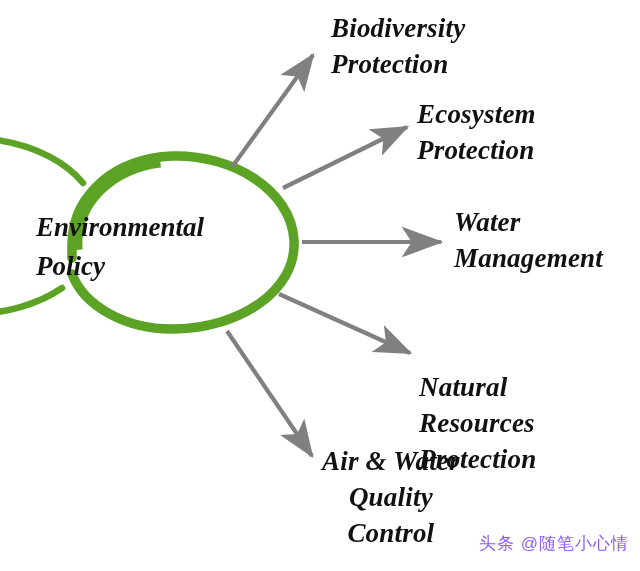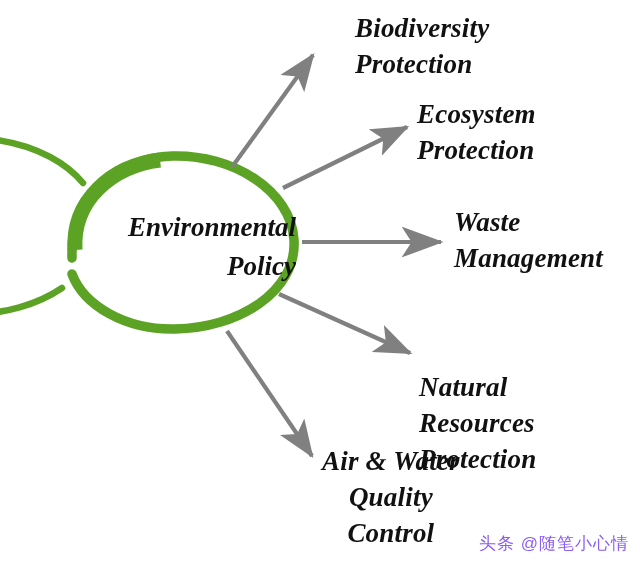--- a/index.html
+++ b/index.html
@@ -34,30 +34,30 @@
     line-height: 36px;
     color: #111111;
     white-space: pre-line;
     letter-spacing: 0.2px;
   }
   #center-label {
     position: absolute;
     left: 36px;
     top: 208px;
     width: 260px;
-    text-align: right;
+    text-align: left;
     font-family: "Liberation Serif", "DejaVu Serif", serif;
     font-weight: bold;
     font-style: italic;
     font-size: 27px;
     line-height: 39px;
     color: #111111;
     white-space: pre-line;
   }
-  #label-biodiversity   { left: 331px; top: 10px; margin-left: 24px;  }
+  #label-biodiversity   { left: 331px; top: 10px;  }
   #label-ecosystem      { left: 417px; top: 96px;  }
   #label-waste          { left: 454px; top: 204px; }
   #label-natural        { left: 419px; top: 325px; margin-top: 44px; }
   #label-airwater       { left: 322px; top: 443px; text-align: center; }
 
   #watermark {
     position: absolute;
     left: 479px;
     top: 532px;
     font-family: "Liberation Sans", "DejaVu Sans", sans-serif;
@@ -114,21 +114,21 @@
 
   <div id="center-label">Environmental
 Policy</div>
 
   <div class="node-label" id="label-biodiversity">Biodiversity
 Protection</div>
 
   <div class="node-label" id="label-ecosystem">Ecosystem
 Protection</div>
 
-  <div class="node-label" id="label-waste">Waste
+  <div class="node-label" id="label-waste">Water
 Management</div>
 
   <div class="node-label" id="label-natural">Natural
 Resources
 Protection</div>
 
   <div class="node-label" id="label-airwater">Air &amp; Water
 Quality
 Control</div>
 

